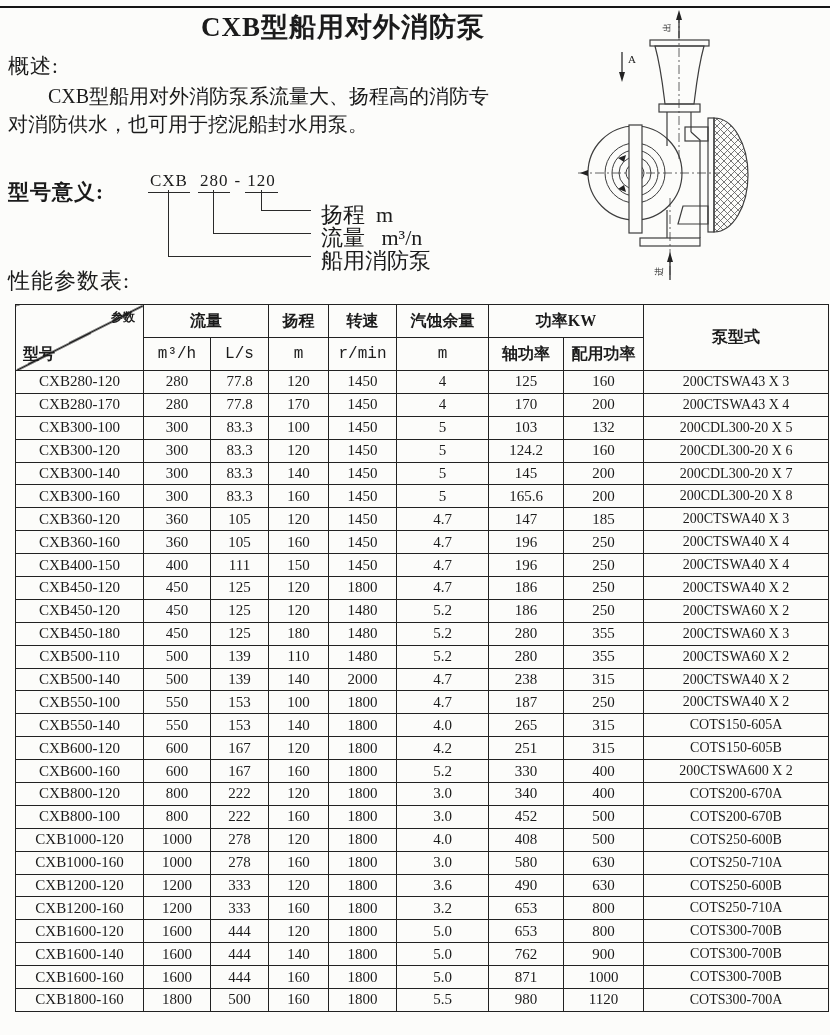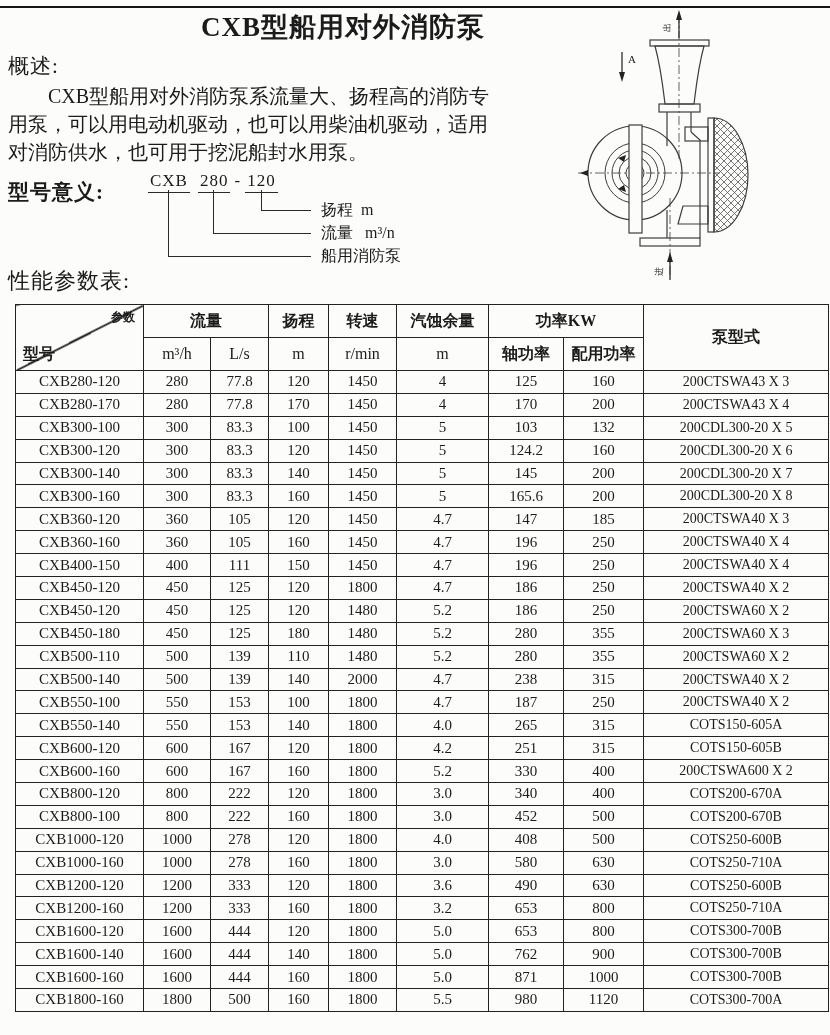--- a/index.html
+++ b/index.html
@@ -12,27 +12,27 @@
   #overview-text{position:absolute;left:8px;top:82px;width:562px;font-size:20px;line-height:28px;}
   #overview-text .line{white-space:nowrap;}
   #overview-text .line.indent{text-indent:2em;}
   
   #model-meaning{position:absolute;left:8px;top:164px;width:566px;height:112px;}
   #model-heading{position:absolute;left:0;top:2px;font-size:21px;font-weight:bold;letter-spacing:1px;margin-top:12px;}
   .code-line{position:absolute;left:140px;top:7px;font-size:17px;letter-spacing:1px;}
   .code-part{display:inline-block;border-bottom:1.6px solid #2a2a2a;padding:0 2px 1px 2px;}
   .code-sep{display:inline-block;padding:0 4px;}
   .connector{position:absolute;border-left:1.8px solid #2a2a2a;border-bottom:1.8px solid #2a2a2a;}
-  .conn-label{position:absolute;font-size:16px;white-space:pre;}
+  .conn-label{position:absolute;font-size:22px;white-space:pre;}
   
   #perf-heading{left:8px;top:266px;font-size:22px;text-align:right;}
   table{position:absolute;left:15px;top:304px;border-collapse:collapse;table-layout:fixed;width:813px;}
   th,td{border:1.6px solid #222;text-align:center;vertical-align:middle;padding:0;overflow:hidden;white-space:nowrap;}
   thead th{font-size:16px;font-weight:bold;height:32px;}
-  thead .unit{font-weight:normal;font-size:16px;}
+  thead .unit{font-weight:normal;font-size:16px;font-family:Liberation Mono, monospace;}
   tbody td{font-size:15px;height:21.9px;font-weight:normal;}
   tbody td.ptype{font-size:14px;}
   .corner-cell{position:relative;background:
      linear-gradient(to bottom right,transparent calc(50% - 1px),#222 calc(50% - 1px),#222 calc(50% + 1px),transparent calc(50% + 1px));}
   .corner-top{position:absolute;right:8px;top:4px;font-size:12px;font-weight:bold;}
   .corner-bottom{position:absolute;left:7px;bottom:5px;font-size:16px;font-weight:bold;}
   
   #pump-figure{position:absolute;left:570px;top:0;width:260px;height:292px;}
   svg text{font-family:"Liberation Serif","DejaVu Serif",serif;}
 </style>
@@ -40,21 +40,20 @@
 <body>
 
 <div id="page">
 
   <div class="top-rule"></div>
   <div class="doc-title">CXB型船用对外消防泵</div>
 
   <div class="sec-heading" id="overview-heading">概述:</div>
   <div id="overview-text">
     <div class="line indent">CXB型船用对外消防泵系流量大、扬程高的消防专</div>
-    <div class="line">用泵，可以用电动机驱动，也可以用柴油机驱动，适用</div>
     <div class="line">对消防供水，也可用于挖泥船封水用泵。</div>
   </div>
 
   <div id="model-meaning">
     <div id="model-heading">型号意义:</div>
     <div class="code-line">
       <span class="code-part">CXB</span><span class="code-sep"> </span><span class="code-part">280</span><span class="code-sep">-</span><span class="code-part">120</span>
     </div>
 
     <div class="connector" style="left:253px;top:26px;width:49px;height:20px;"></div>

